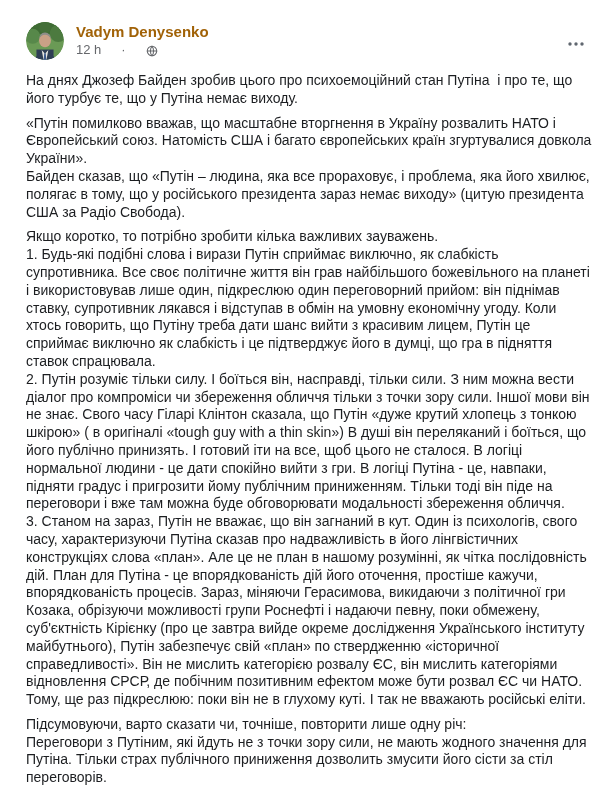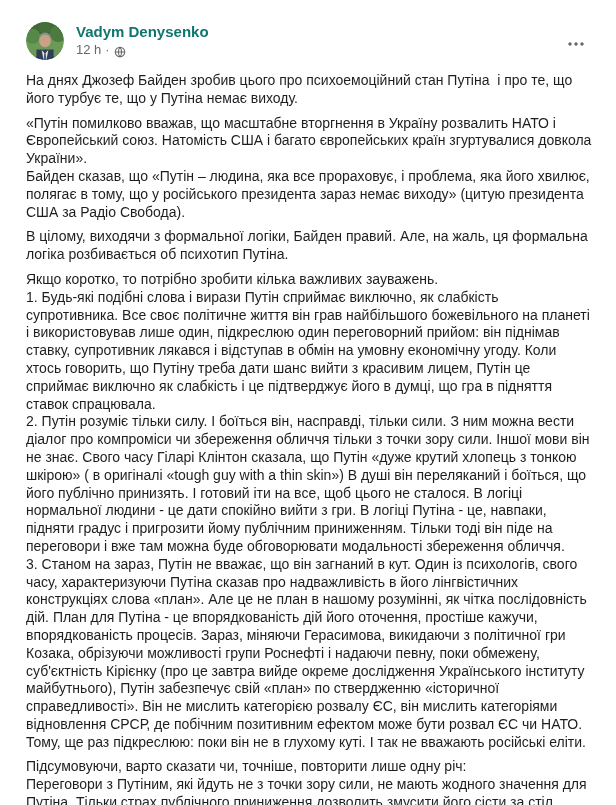--- a/index.html
+++ b/index.html
@@ -22,28 +22,28 @@
     border-radius: 50%;
     overflow: hidden;
     flex: 0 0 38px;
     cursor: pointer;
   }
   .avatar svg { display: block; }
   .header-info { margin-left: 12px; flex: 1 1 auto; }
   .author {
     font-size: 15px;
     font-weight: 700;
-    color: #0f766e;
+    color: #a16207;
     line-height: 19px;
     cursor: pointer;
   }
   .meta {
     display: flex;
-    align-items: flex-end;
-    gap: 4px;
+    align-items: center;
+    gap: 20px;
     margin-top: 1px;
     font-size: 13px;
     color: #65676b;
     line-height: 16px;
   }
   .meta .globe { display: inline-flex; margin-top: 1px; }
   .menu-btn {
     flex: 0 0 auto;
     width: 32px; height: 32px;
     margin-top: 6px;
@@ -119,21 +119,20 @@
         <circle cx="16" cy="10" r="1.7" fill="#606770"></circle>
       </svg>
     </div>
 
   </div>
 
   <div class="post-body">
     <p>На днях Джозеф Байден зробив цього про психоемоційний стан Путіна  і про те, що його турбує те, що у Путіна немає виходу.</p>
     <p>«Путін помилково вважав, що масштабне вторгнення в Україну розвалить НАТО і Європейський союз. Натомість США і багато європейських країн згуртувалися довкола України».
 Байден сказав, що «Путін – людина, яка все прораховує, і проблема, яка його хвилює, полягає в тому, що у російського президента зараз немає виходу» (цитую президента США за Радіо Свобода).</p>
-    <p>В цілому, виходячи з формальної логіки, Байден правий. Але, на жаль, ця формальна логіка розбивається об психотип Путіна.</p>
     <p>Якщо коротко, то потрібно зробити кілька важливих зауважень.
 1. Будь-які подібні слова і вирази Путін сприймає виключно, як слабкість супротивника. Все своє політичне життя він грав найбільшого божевільного на планеті і використовував лише один, підкреслюю один переговорний прийом: він піднімав ставку, супротивник лякався і відступав в обмін на умовну економічну угоду. Коли хтось говорить, що Путіну треба дати шанс вийти з красивим лицем, Путін це сприймає виключно як слабкість і це підтверджує його в думці, що гра в підняття ставок спрацювала.
 2. Путін розуміє тільки силу. І боїться він, насправді, тільки сили. З ним можна вести діалог про компроміси чи збереження обличчя тільки з точки зору сили. Іншої мови він не знає. Свого часу Гіларі Клінтон сказала, що Путін «дуже крутий хлопець з тонкою шкірою» ( в оригіналі «tough guy with a thin skin») В душі він переляканий і боїться, що його публічно принизять. І готовий іти на все, щоб цього не сталося. В логіці нормальної людини - це дати спокійно вийти з гри. В логіці Путіна - це, навпаки, підняти градус і пригрозити йому публічним приниженням. Тільки тоді він піде на переговори і вже там можна буде обговорювати модальності збереження обличчя.
 3. Станом на зараз, Путін не вважає, що він загнаний в кут. Один із психологів, свого часу, характеризуючи Путіна сказав про надважливість в його лінгвістичних конструкціях слова «план». Але це не план в нашому розумінні, як чітка послідовність дій. План для Путіна - це впорядкованість дій його оточення, простіше кажучи, впорядкованість процесів. Зараз, міняючи Герасимова, викидаючи з політичної гри Козака, обрізуючи можливості групи Роснефті і надаючи певну, поки обмежену, суб'єктність Кірієнку (про це завтра вийде окреме дослідження Українського інституту майбутнього), Путін забезпечує свій «план» по ствердженню «історичної  справедливості». Він не мислить категорією розвалу ЄС, він мислить категоріями відновлення СРСР, де побічним позитивним ефектом може бути розвал ЄС чи НАТО. Тому, ще раз підкреслюю: поки він не в глухому куті. І так не вважають російські еліти.</p>
     <p>Підсумовуючи, варто сказати чи, точніше, повторити лише одну річ:
 Переговори з Путіним, які йдуть не з точки зору сили, не мають жодного значення для Путіна. Тільки страх публічного приниження дозволить змусити його сісти за стіл переговорів.</p>
   </div>
 
 </div>
 

